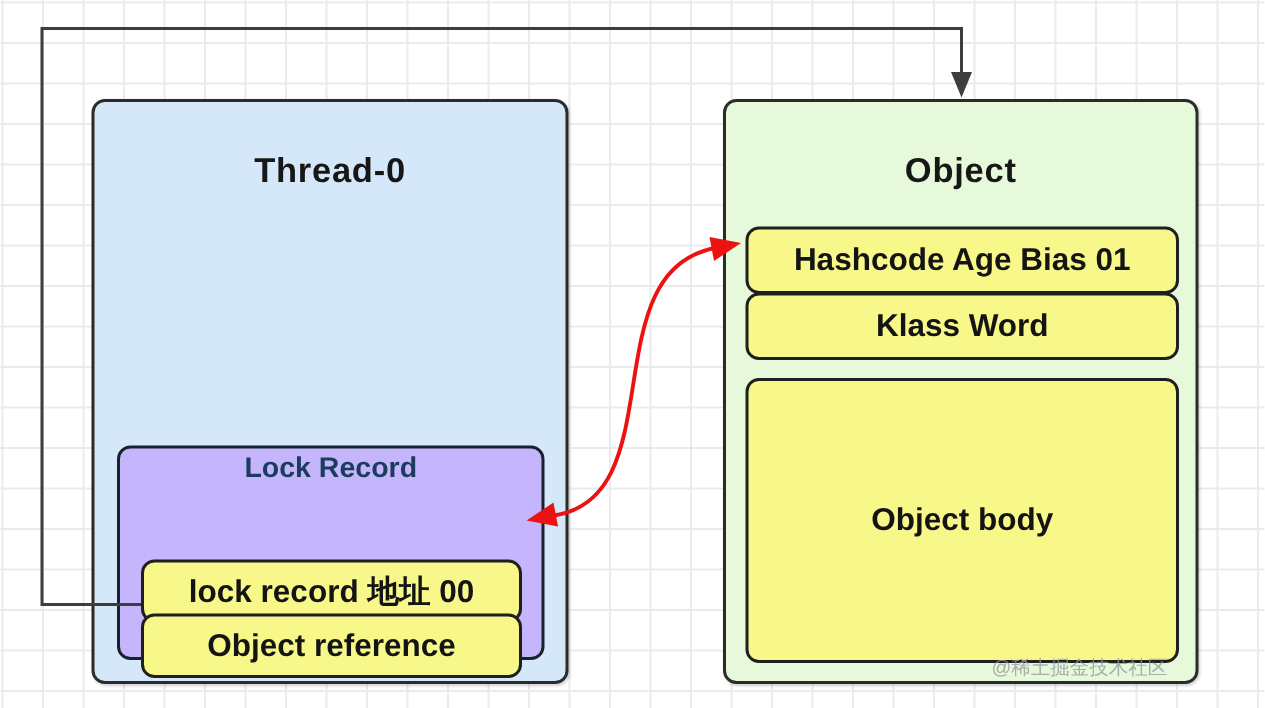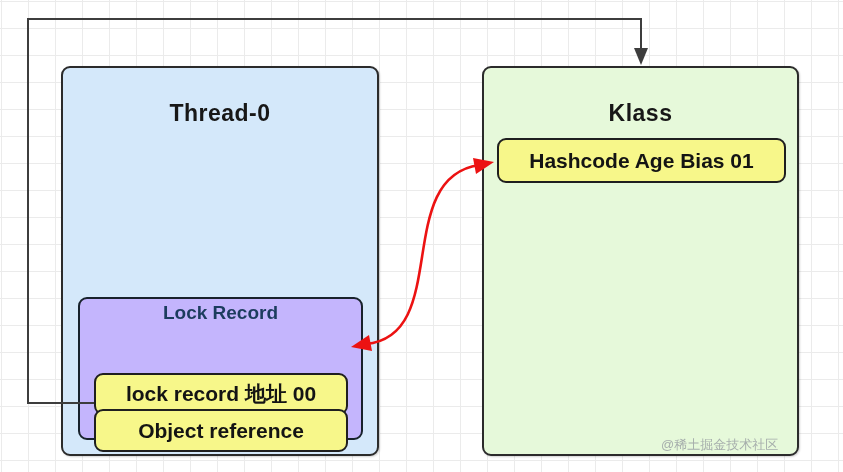--- a/index.html
+++ b/index.html
@@ -75,21 +75,21 @@
     background: #f7f78a;
     border: 2px solid #1f1f1f;
     border-radius: 9px;
     font-size: 21px;
     font-weight: bold;
     color: #141414;
     white-space: nowrap;
   }
   .lr-field-1 { left: 14px; top: 26px;  width: 250px; height: 38px; margin-top: 48px; }
   .lr-field-2 { left: 14px; top: 82px;  width: 250px; height: 39px; margin-top: 28px; }
-  .ob-field-1 { left: 13px; top: 70px;  width: 285px; height: 41px; text-align: center; }
+  .ob-field-1 { left: 13px; top: 83px;  width: 285px; height: 41px; text-align: center; }
   .ob-field-2 { left: 13px; top: 127px; width: 285px; height: 41px; }
   .ob-field-3 { left: 13px; top: 184px; width: 285px; height: 186px; }
   .watermark {
     position: absolute;
     left: 661px; top: 436px;
     z-index: 10;
     font-size: 13px;
     font-weight: normal;
     color: rgba(150, 155, 160, 0.8);
     white-space: nowrap;
@@ -103,22 +103,24 @@
   <div class="outer-box thread-box">
     <div class="box-title">Thread-0</div>
     <div class="lock-record">
       <div class="lr-title">Lock Record</div>
       <div class="field lr-field-1">lock record 地址 00</div>
       <div class="field lr-field-2">Object reference</div>
     </div>
   </div>
 
   <div class="outer-box object-box">
-    <div class="box-title">Klass</div>
+    <div class="box-title">Object</div>
     <div class="field ob-field-1">Hashcode Age Bias 01</div>
+    <div class="field ob-field-2">Klass Word</div>
+    <div class="field ob-field-3">Object body</div>
   </div>
 
   <svg class="arrow-layer" width="843" height="472" viewBox="0 0 843 472" xmlns="http://www.w3.org/2000/svg">
 
     <g>
       <path d="M 94 403 L 28 403 L 28 19 L 641 19 L 641 52" fill="none" stroke="#3d3d3d" stroke-width="2" stroke-linejoin="miter"></path>
       <polygon points="641,65 634,48 648,48" fill="#3d3d3d"></polygon>
     </g>
 
     <g>

